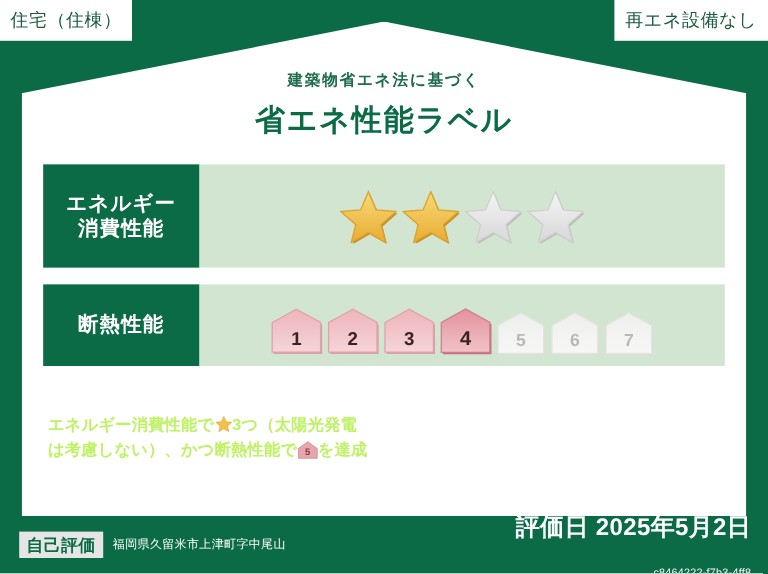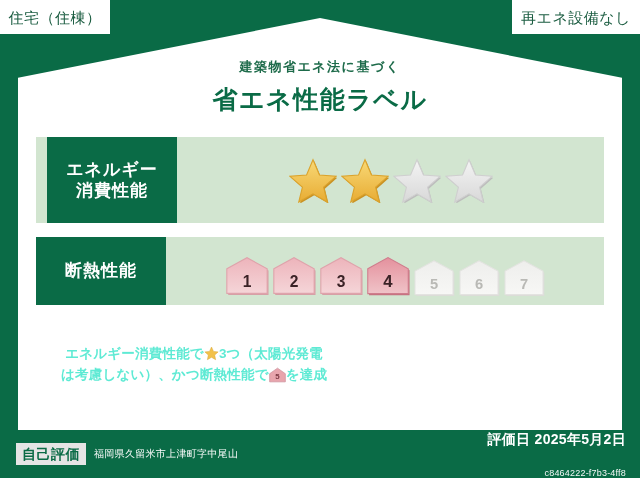--- a/index.html
+++ b/index.html
@@ -68,21 +68,21 @@
   
   .perf-row {
     position: absolute;
     left: 36px;
     width: 568px;
     display: flex;
     align-items: stretch;
     background: #d2e5d0;
     z-index: 5;
   }
-  #row-energy { top: 137px; height: 86px; padding-left: 11px; }
+  #row-energy { top: 137px; height: 86px; }
   #row-insul  { top: 237px; height: 68px; }
 
   .row-key {
     width: 130px;
     flex: 0 0 130px;
     background: #0a6b46;
     color: #ffffff;
     font-weight: bold;
     font-size: 17px;
     line-height: 1.25;
@@ -145,27 +145,26 @@
   .zeh-icon i:nth-child(4){ left: 16px; top: 7px;  }
   .zeh-icon i:nth-child(5){ left: 19px; top: 12px; }
   .zeh-icon i:nth-child(6){ left: 7px;  top: 18px; }
   .zeh-label {
     color: #a9c6b6;
     font-weight: bold;
     font-size: 19px;
     letter-spacing: 0.5px;
   }
   .zeh-text {
-    margin-left: 25px;
-    color: #5eead4;
+    margin-left: 4px;
+    color: #bef264;
     font-size: 13.5px;
     line-height: 1.55;
     font-weight: bold;
     letter-spacing: 0.2px;
-    text-align: center;
   }
   .inline-star { vertical-align: -3px; width: 15px; height: 15px; }
   .inline-house { vertical-align: -4px; width: 17px; height: 16px; }
 
   
   .footer {
     position: absolute;
     left: 0; right: 0; bottom: 0;
     height: 48px;
     display: flex;
@@ -192,21 +191,21 @@
     font-size: 10px;
     font-weight: normal;
     letter-spacing: 0.3px;
   }
   .footer-right {
     margin-left: auto;
     margin-right: 14px;
     text-align: right;
   }
   .eval-date {
-    font-size: 14px;
+    font-size: 20px;
     font-weight: bold;
     letter-spacing: 0.3px;
   }
   .eval-id {
     font-size: 9px;
     letter-spacing: 0.2px;
     margin-top: 19px;
     opacity: 0.95;
   }
 </style>

